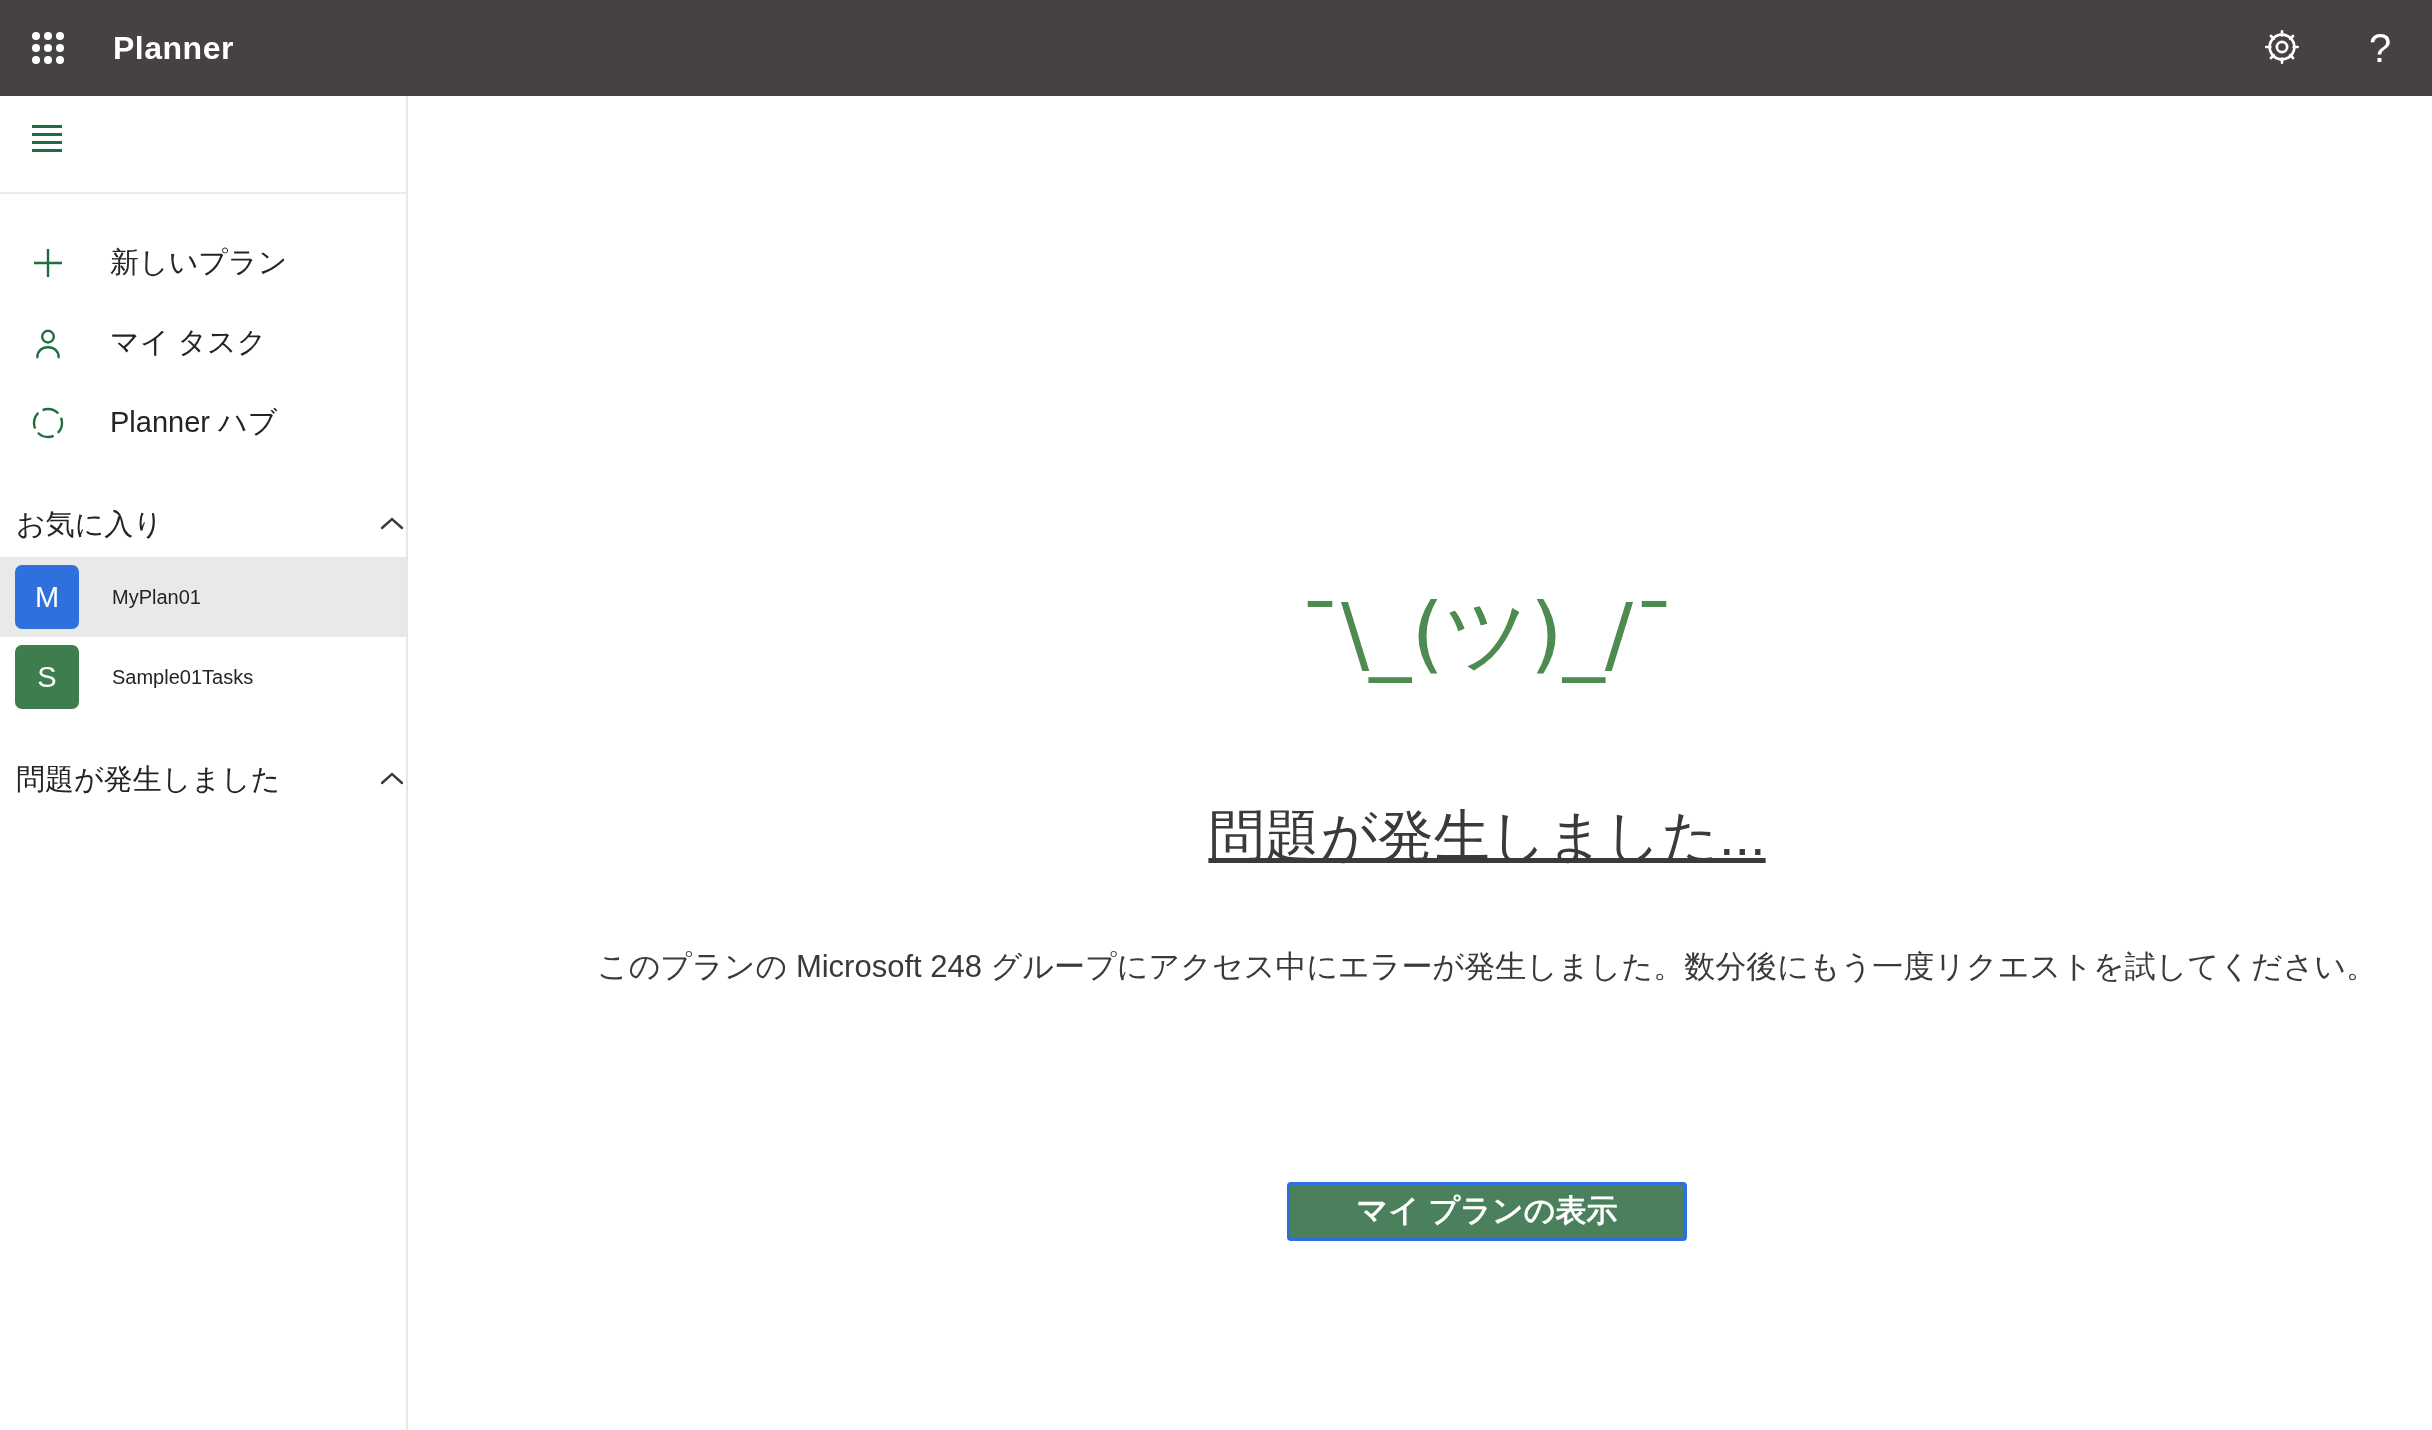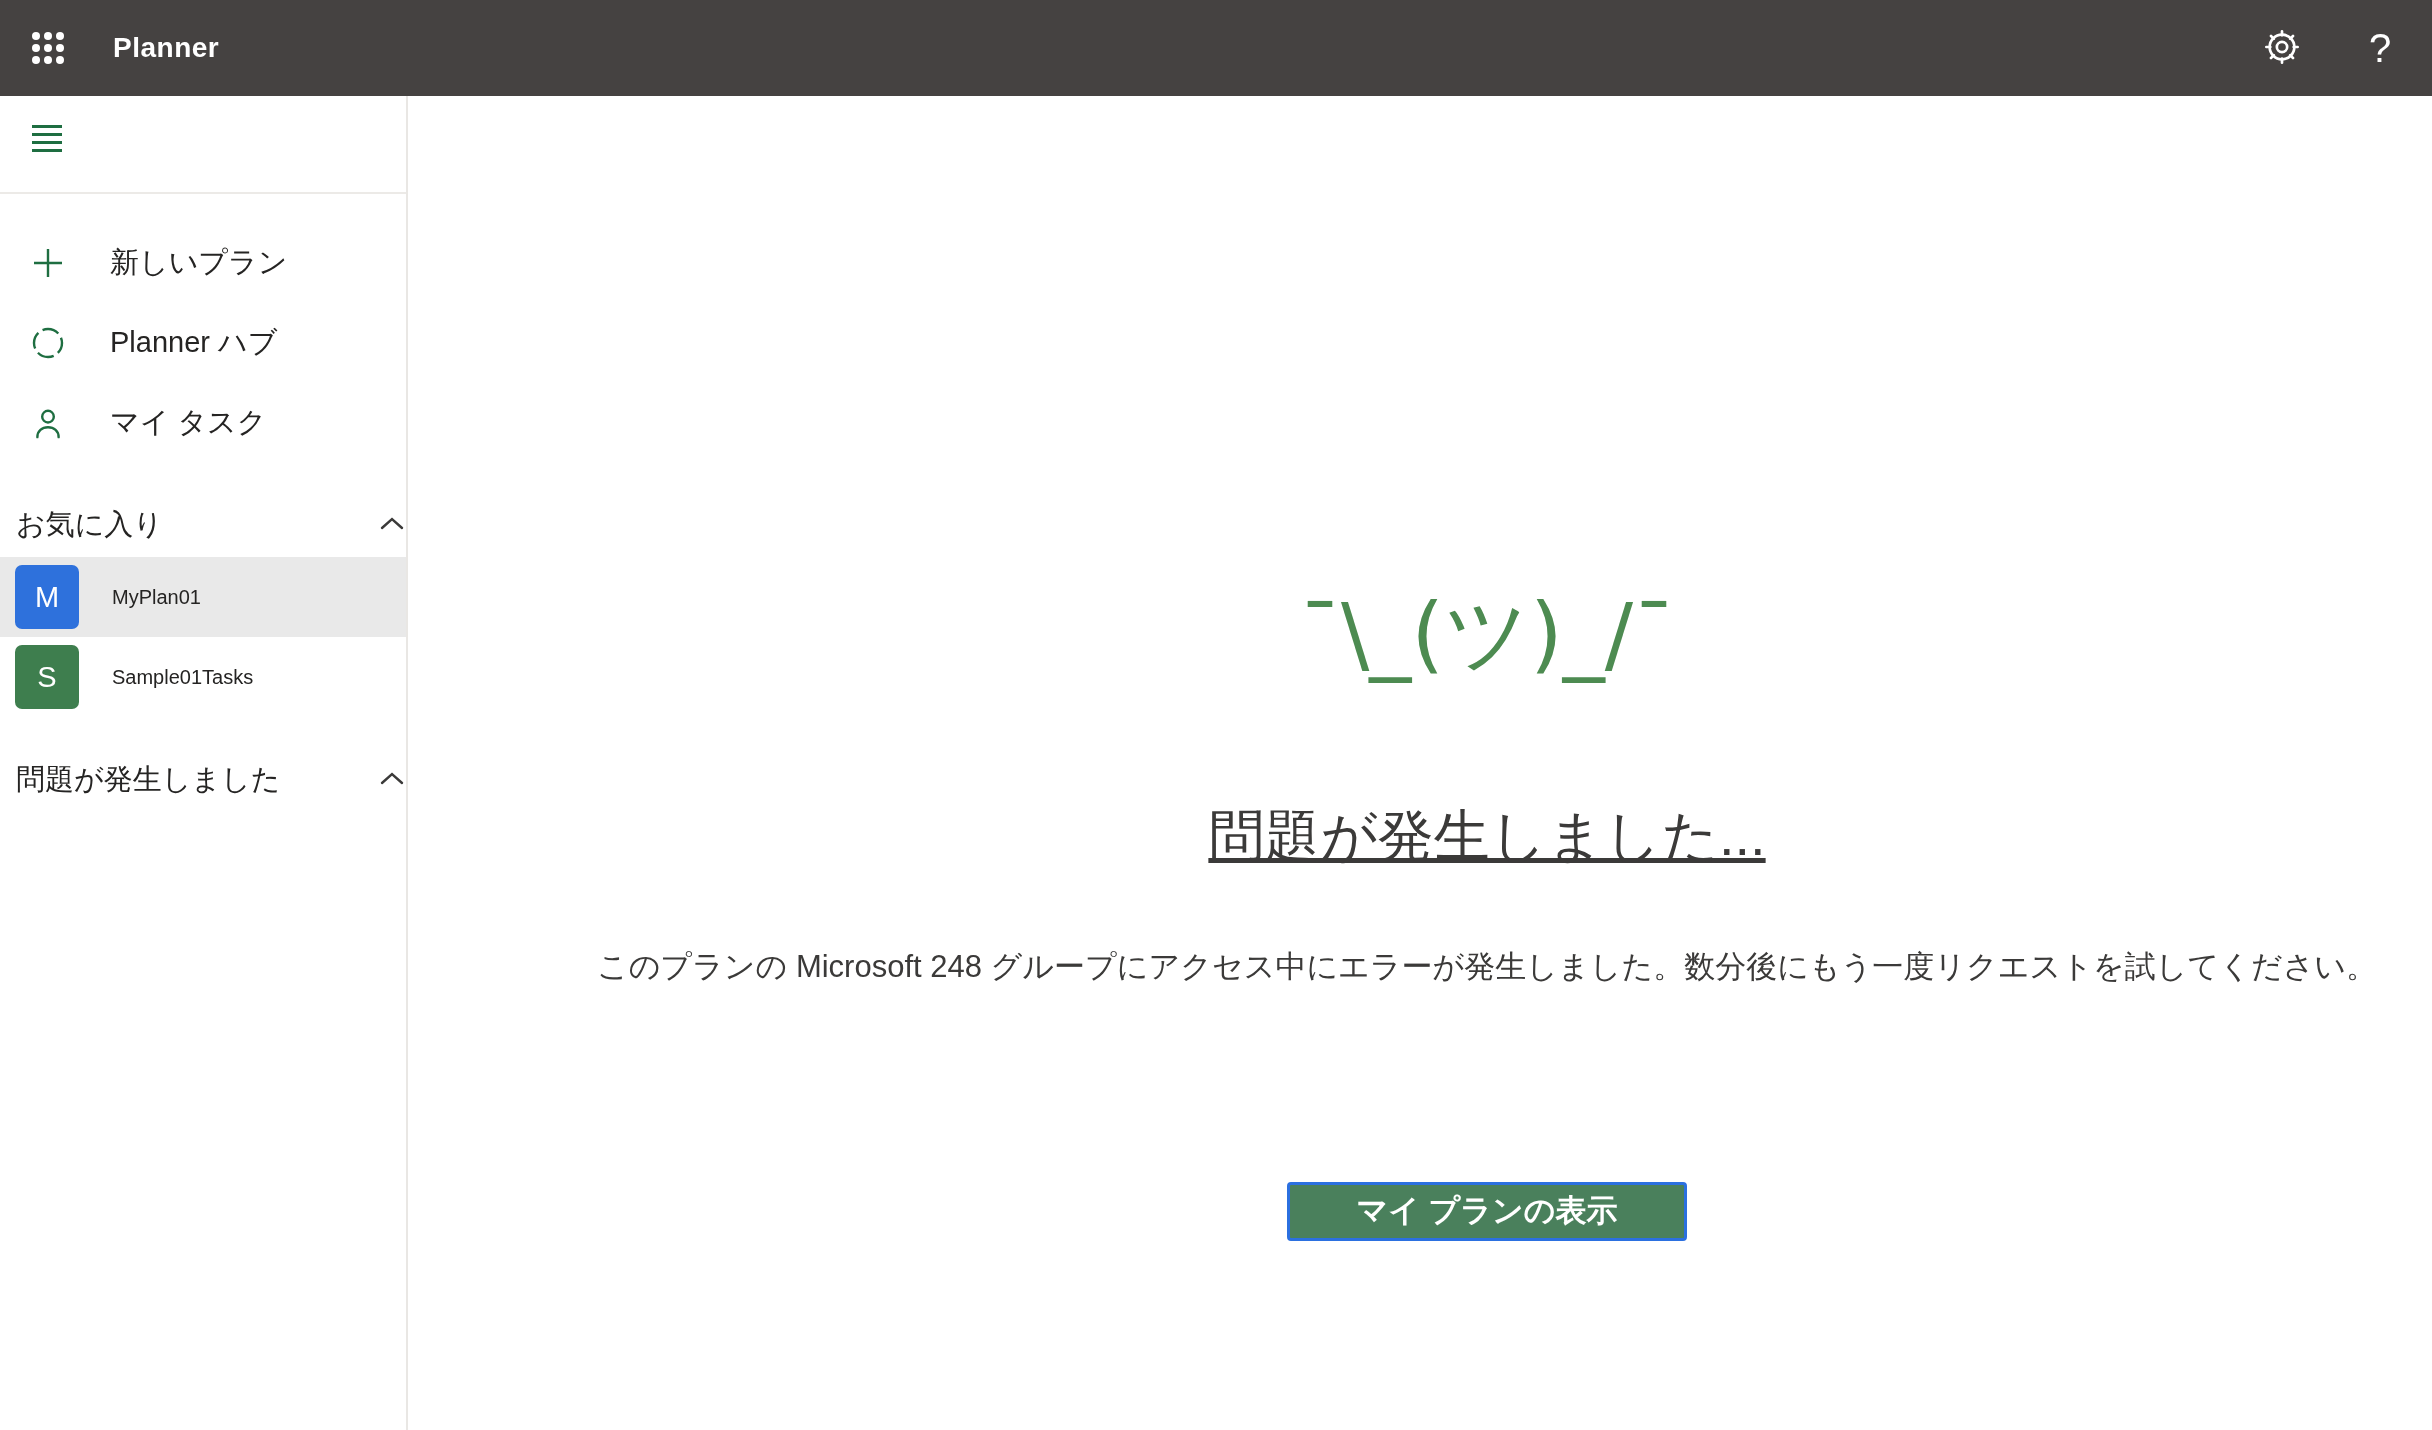--- a/index.html
+++ b/index.html
@@ -29,21 +29,21 @@
   }
   .waffle-btn{
     position:absolute;left:0;top:0;width:96px;height:96px;
     background:transparent;border:none;cursor:pointer;
     display:flex;align-items:center;justify-content:center;
   }
   .waffle{display:grid;grid-template-columns:repeat(3,8px);grid-template-rows:repeat(3,8px);gap:4px;}
   .waffle span{width:8px;height:8px;border-radius:50%;background:#ffffff;}
   .app-title{
     position:absolute;left:113px;top:0;height:96px;display:flex;align-items:center;
-    color:#ffffff;font-size:28px;font-weight:600;letter-spacing:.5px;
+    color:#ffffff;font-size:32px;font-weight:600;letter-spacing:.5px;
   }
   .topbar-right{
     position:absolute;right:20px;top:0;height:96px;display:flex;align-items:center;gap:34px;
   }
   .topbar-icon-btn{
     width:64px;height:96px;background:transparent;border:none;cursor:pointer;
     display:flex;align-items:center;justify-content:center;color:#ffffff;
   }
   .help-glyph{font-size:40px;font-weight:400;color:#ffffff;line-height:1;}
   
@@ -161,34 +161,34 @@
     <div class="nav-item">
       <span class="nav-icon">
         <svg width="34" height="34" viewBox="0 0 34 34" fill="none" stroke="#1e6e41" stroke-width="2.4">
           <path d="M17 3v28 M3 17h28"></path>
         </svg>
       </span>
       <span class="nav-label">新しいプラン</span>
     </div>
     <div class="nav-item">
       <span class="nav-icon">
-        <svg width="34" height="34" viewBox="0 0 34 34" fill="none" stroke="#1e6e41" stroke-width="2.4">
-          <circle cx="17" cy="17" r="14" stroke-dasharray="17 5" stroke-dashoffset="6"></circle>
-        </svg>
-      </span>
-      <span class="nav-label">Planner ハブ</span>
-    </div>
-    <div class="nav-item">
-      <span class="nav-icon">
         <svg width="34" height="34" viewBox="0 0 24 24" fill="none" stroke="#1e6e41" stroke-width="1.7" stroke-linecap="round">
           <circle cx="12" cy="7.5" r="4.1"></circle>
           <path d="M4.5 22c0-4.4 3.2-7 7.5-7s7.5 2.6 7.5 7"></path>
         </svg>
       </span>
       <span class="nav-label">マイ タスク</span>
+    </div>
+    <div class="nav-item">
+      <span class="nav-icon">
+        <svg width="34" height="34" viewBox="0 0 34 34" fill="none" stroke="#1e6e41" stroke-width="2.4">
+          <circle cx="17" cy="17" r="14" stroke-dasharray="17 5" stroke-dashoffset="6"></circle>
+        </svg>
+      </span>
+      <span class="nav-label">Planner ハブ</span>
     </div>
   </nav>
 
   <section class="section section-favorites">
     <div class="section-header">
       <span class="section-label">お気に入り</span>
       <span>
         <svg width="24" height="15" viewBox="0 0 24 15" fill="none" stroke="#3b3a39" stroke-width="2.4" stroke-linecap="round">
           <polyline points="2,12 12,3 22,12"></polyline>
         </svg>

